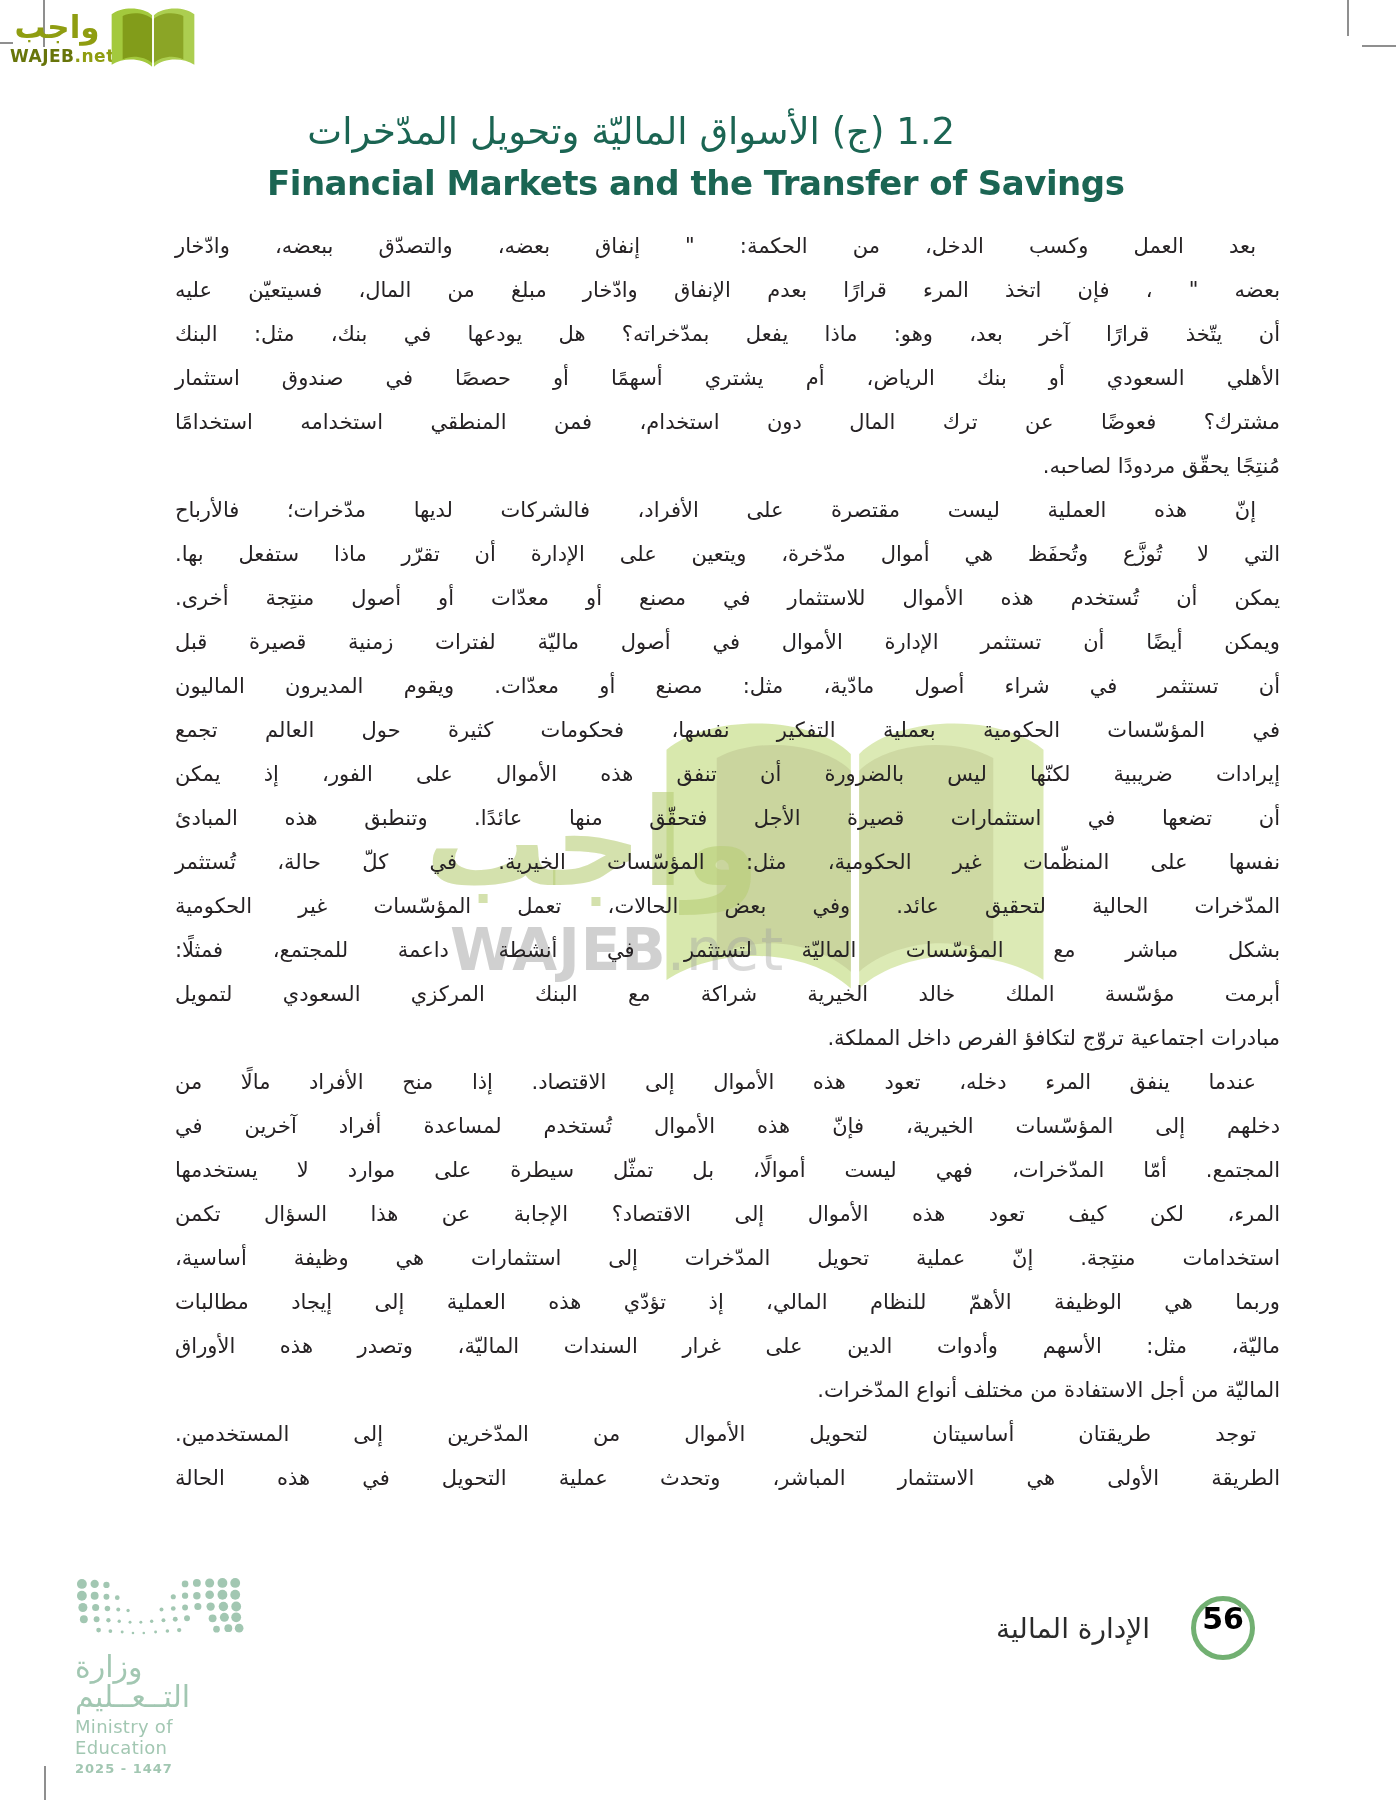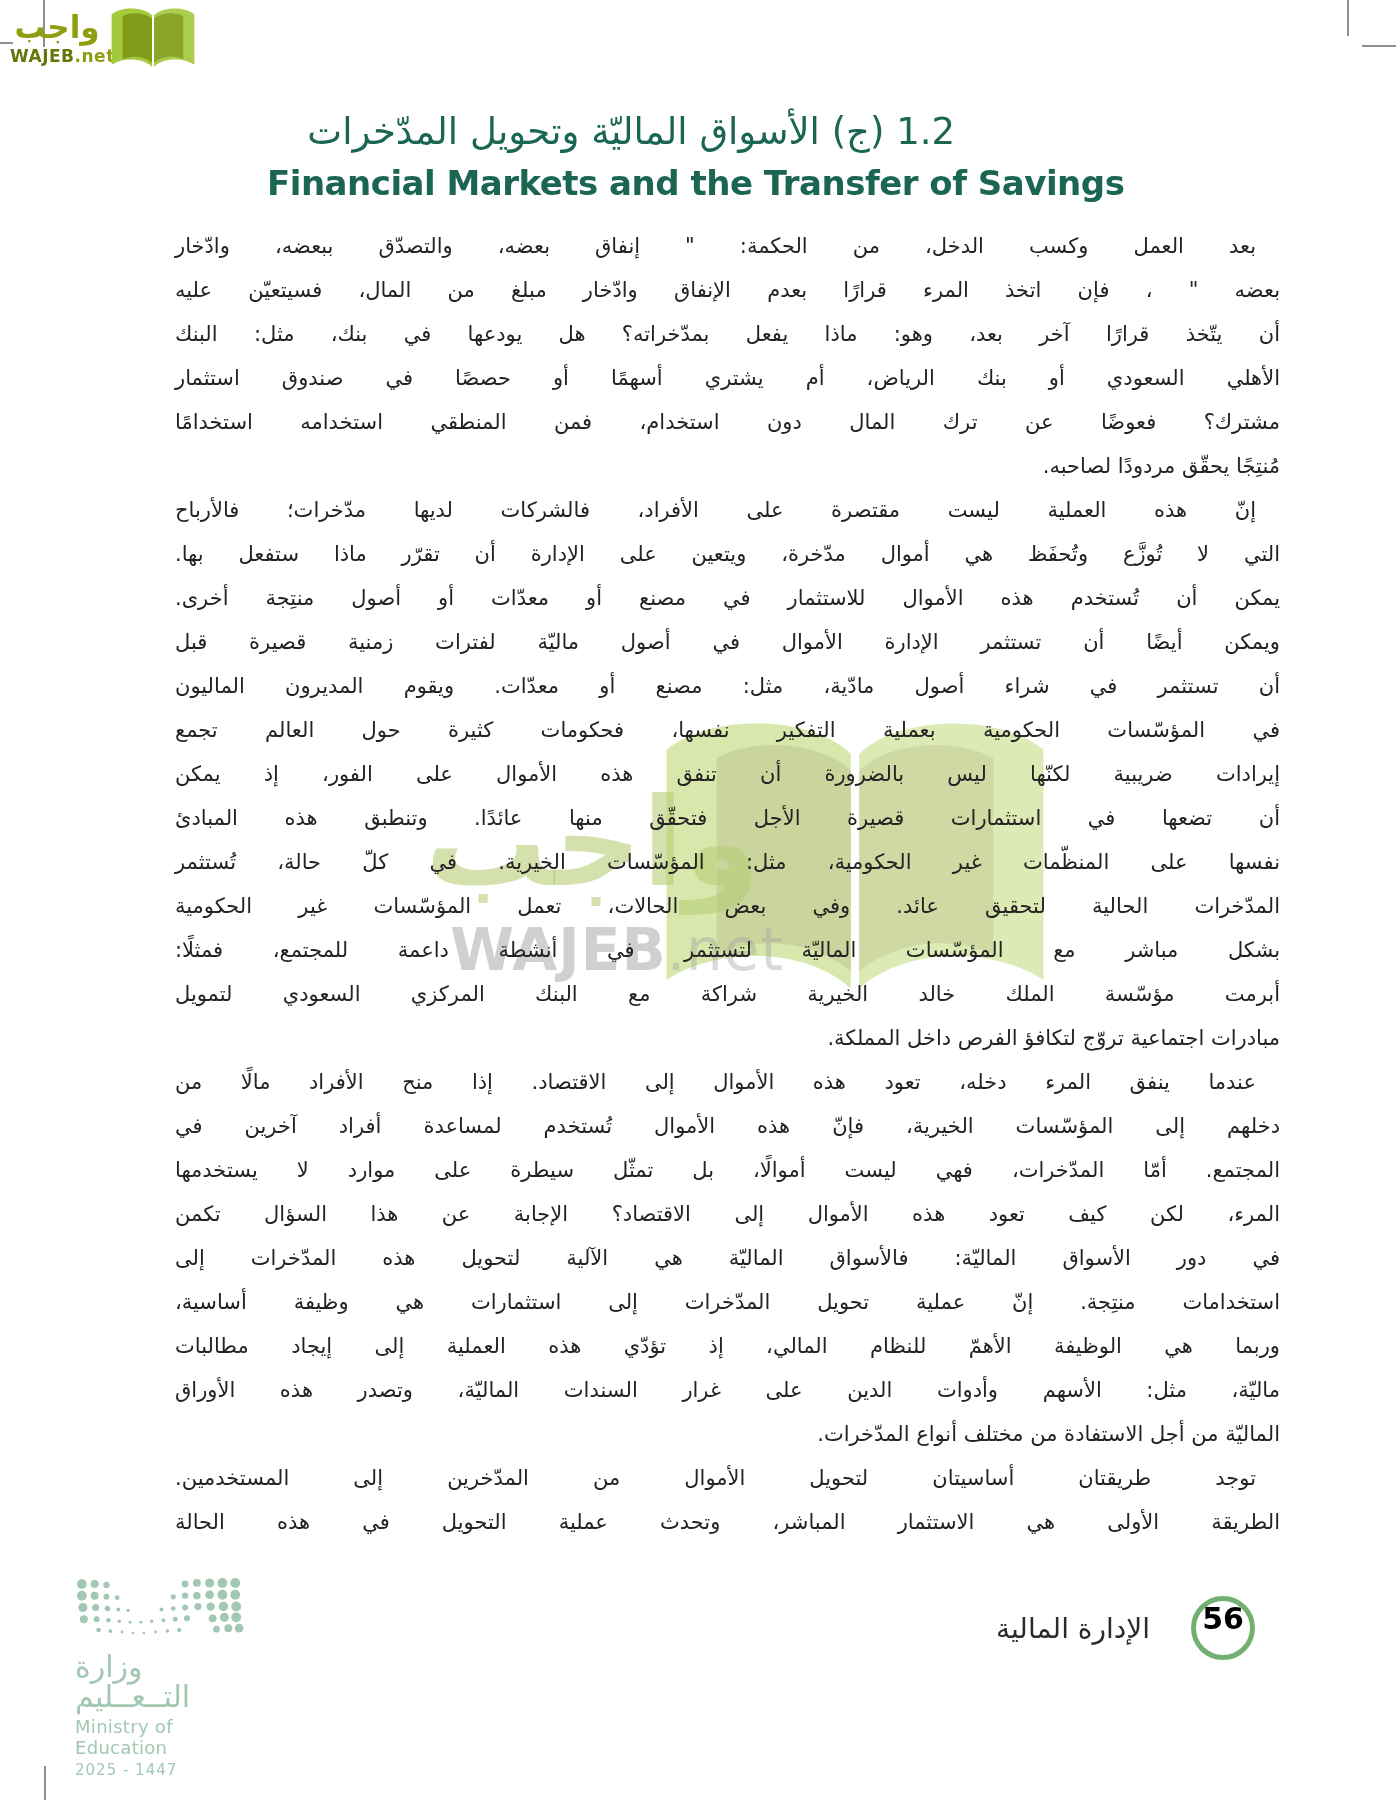--- a/index.html
+++ b/index.html
@@ -48,21 +48,21 @@
   .line{height:44px;line-height:44px;font-size:21px;white-space:normal;
         text-align:justify;text-align-last:justify;color:var(--body-text);}
   .line.first{padding-right:24px;}
   .line.last{text-align-last:right;}
 
   
   .moe{position:absolute;left:75px;top:1576px;width:180px;}
   .moe-dots{width:172px;height:64px;display:block;}
   .moe-ar{margin-top:12px;font-size:30px;color:var(--sage);direction:rtl;text-align:left;line-height:30px;}
   .moe-en{margin-top:4px;font-size:18px;color:var(--sage);letter-spacing:.3px;}
-  .moe-years{margin-top:3px;font-size:15px;color:var(--sage);letter-spacing:1px;}
+  .moe-years{margin-top:3px;font-size:13px;color:var(--sage);letter-spacing:1px;font-weight:bold;}
 
   
   .section-label{position:absolute;right:246px;top:1612px;font-size:28px;direction:rtl;color:#2B2B2B;}
   .page-circle{position:absolute;left:1191px;top:1596px;width:64px;height:64px;box-sizing:border-box;
                border:5px solid var(--circle-green);border-radius:50%;
                display:flex;align-items:flex-start;justify-content:center;
                font-size:30px;font-weight:bold;color:#000000;}
   .hidden-defs{position:absolute;width:0;height:0;overflow:hidden;}
 </style>
 </head>
@@ -127,21 +127,20 @@
         <div class="line">المدّخرات الحالية لتحقيق عائد. وفي بعض الحالات، تعمل المؤسّسات غير الحكومية</div>
         <div class="line">بشكل مباشر مع المؤسّسات الماليّة لتستثمر في أنشطة داعمة للمجتمع، فمثلًا:</div>
         <div class="line">أبرمت مؤسّسة الملك خالد الخيرية شراكة مع البنك المركزي السعودي لتمويل</div>
         <div class="line last">مبادرات اجتماعية تروّج لتكافؤ الفرص داخل المملكة.</div>
       </div>
       <div class="para">
         <div class="line first">عندما ينفق المرء دخله، تعود هذه الأموال إلى الاقتصاد. إذا منح الأفراد مالًا من</div>
         <div class="line">دخلهم إلى المؤسّسات الخيرية، فإنّ هذه الأموال تُستخدم لمساعدة أفراد آخرين في</div>
         <div class="line">المجتمع. أمّا المدّخرات، فهي ليست أموالًا، بل تمثّل سيطرة على موارد لا يستخدمها</div>
         <div class="line">المرء، لكن كيف تعود هذه الأموال إلى الاقتصاد؟ الإجابة عن هذا السؤال تكمن</div>
-        <div class="line">في دور الأسواق الماليّة: فالأسواق الماليّة هي الآلية لتحويل هذه المدّخرات إلى</div>
         <div class="line">استخدامات منتِجة. إنّ عملية تحويل المدّخرات إلى استثمارات هي وظيفة أساسية،</div>
         <div class="line">وربما هي الوظيفة الأهمّ للنظام المالي، إذ تؤدّي هذه العملية إلى إيجاد مطالبات</div>
         <div class="line">ماليّة، مثل: الأسهم وأدوات الدين على غرار السندات الماليّة، وتصدر هذه الأوراق</div>
         <div class="line last">الماليّة من أجل الاستفادة من مختلف أنواع المدّخرات.</div>
       </div>
       <div class="para">
         <div class="line first">توجد طريقتان أساسيتان لتحويل الأموال من المدّخرين إلى المستخدمين.</div>
         <div class="line">الطريقة الأولى هي الاستثمار المباشر، وتحدث عملية التحويل في هذه الحالة</div>
       </div>
     </div>

